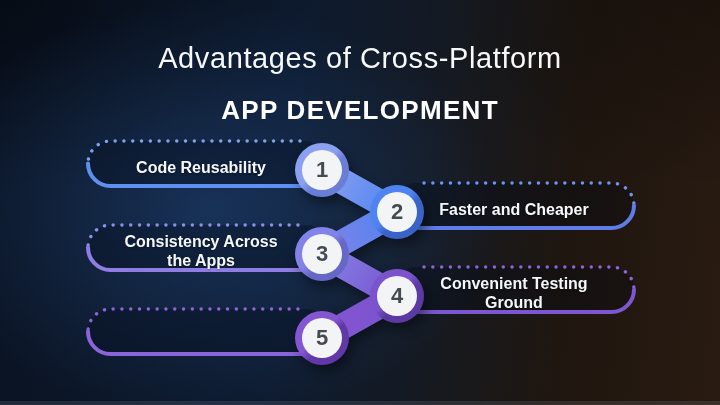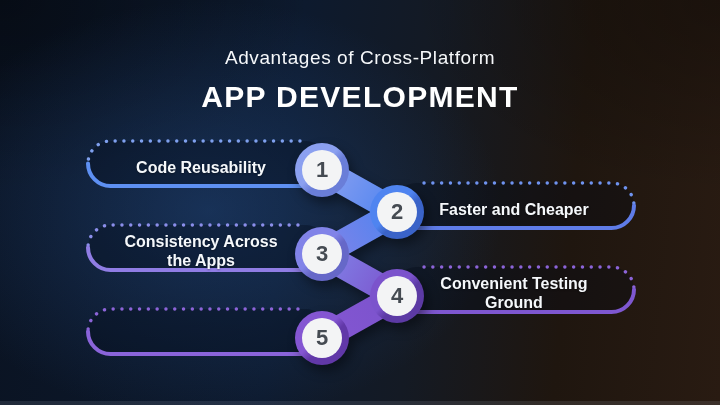--- a/index.html
+++ b/index.html
@@ -14,22 +14,22 @@
   }
   .bottom-edge{position:absolute;left:0;bottom:0;width:720px;height:4px;
     background:rgba(195,203,218,0.12);}
   svg{position:absolute;left:0;top:0;}
   .pillfill{fill:rgba(3,10,22,0.32);}
   .dotted{fill:none;stroke-width:3.4;stroke-linecap:round;stroke-dasharray:0.1 8.7;}
   .solidline{fill:none;stroke-width:4;stroke-linecap:round;}
   .chain{filter:drop-shadow(4px 6px 6px rgba(0,0,0,0.42));}
 
   .title-wrap{position:absolute;left:0;top:42px;width:720px;text-align:center;color:#f6f8fa;}
-  .title-line1{font-size:19px;font-weight:400;letter-spacing:0.6px;line-height:32px;}
-  .title-line2{font-size:30px;font-weight:700;letter-spacing:1.3px;line-height:34px;margin-top:6px;color:#ffffff;}
+  .title-line1{font-size:29px;font-weight:400;letter-spacing:0.6px;line-height:32px;}
+  .title-line2{font-size:26px;font-weight:700;letter-spacing:1.3px;line-height:34px;margin-top:19px;color:#ffffff;}
 
   .label{position:absolute;display:flex;align-items:center;justify-content:center;
     text-align:center;color:#f5f8fb;font-size:16px;font-weight:700;line-height:19px;
     text-shadow:0 1px 2px rgba(0,0,0,0.35);}
   .l1{left:115px;top:148px;width:172px;height:38px;}
   .l2{left:424px;top:190px;width:180px;height:38px;}
   .l3{left:115px;top:231px;width:172px;height:40px;}
   .l4{left:424px;top:273px;width:180px;height:40px;}
   .l5{left:115px;top:316px;width:172px;height:38px;}
 

